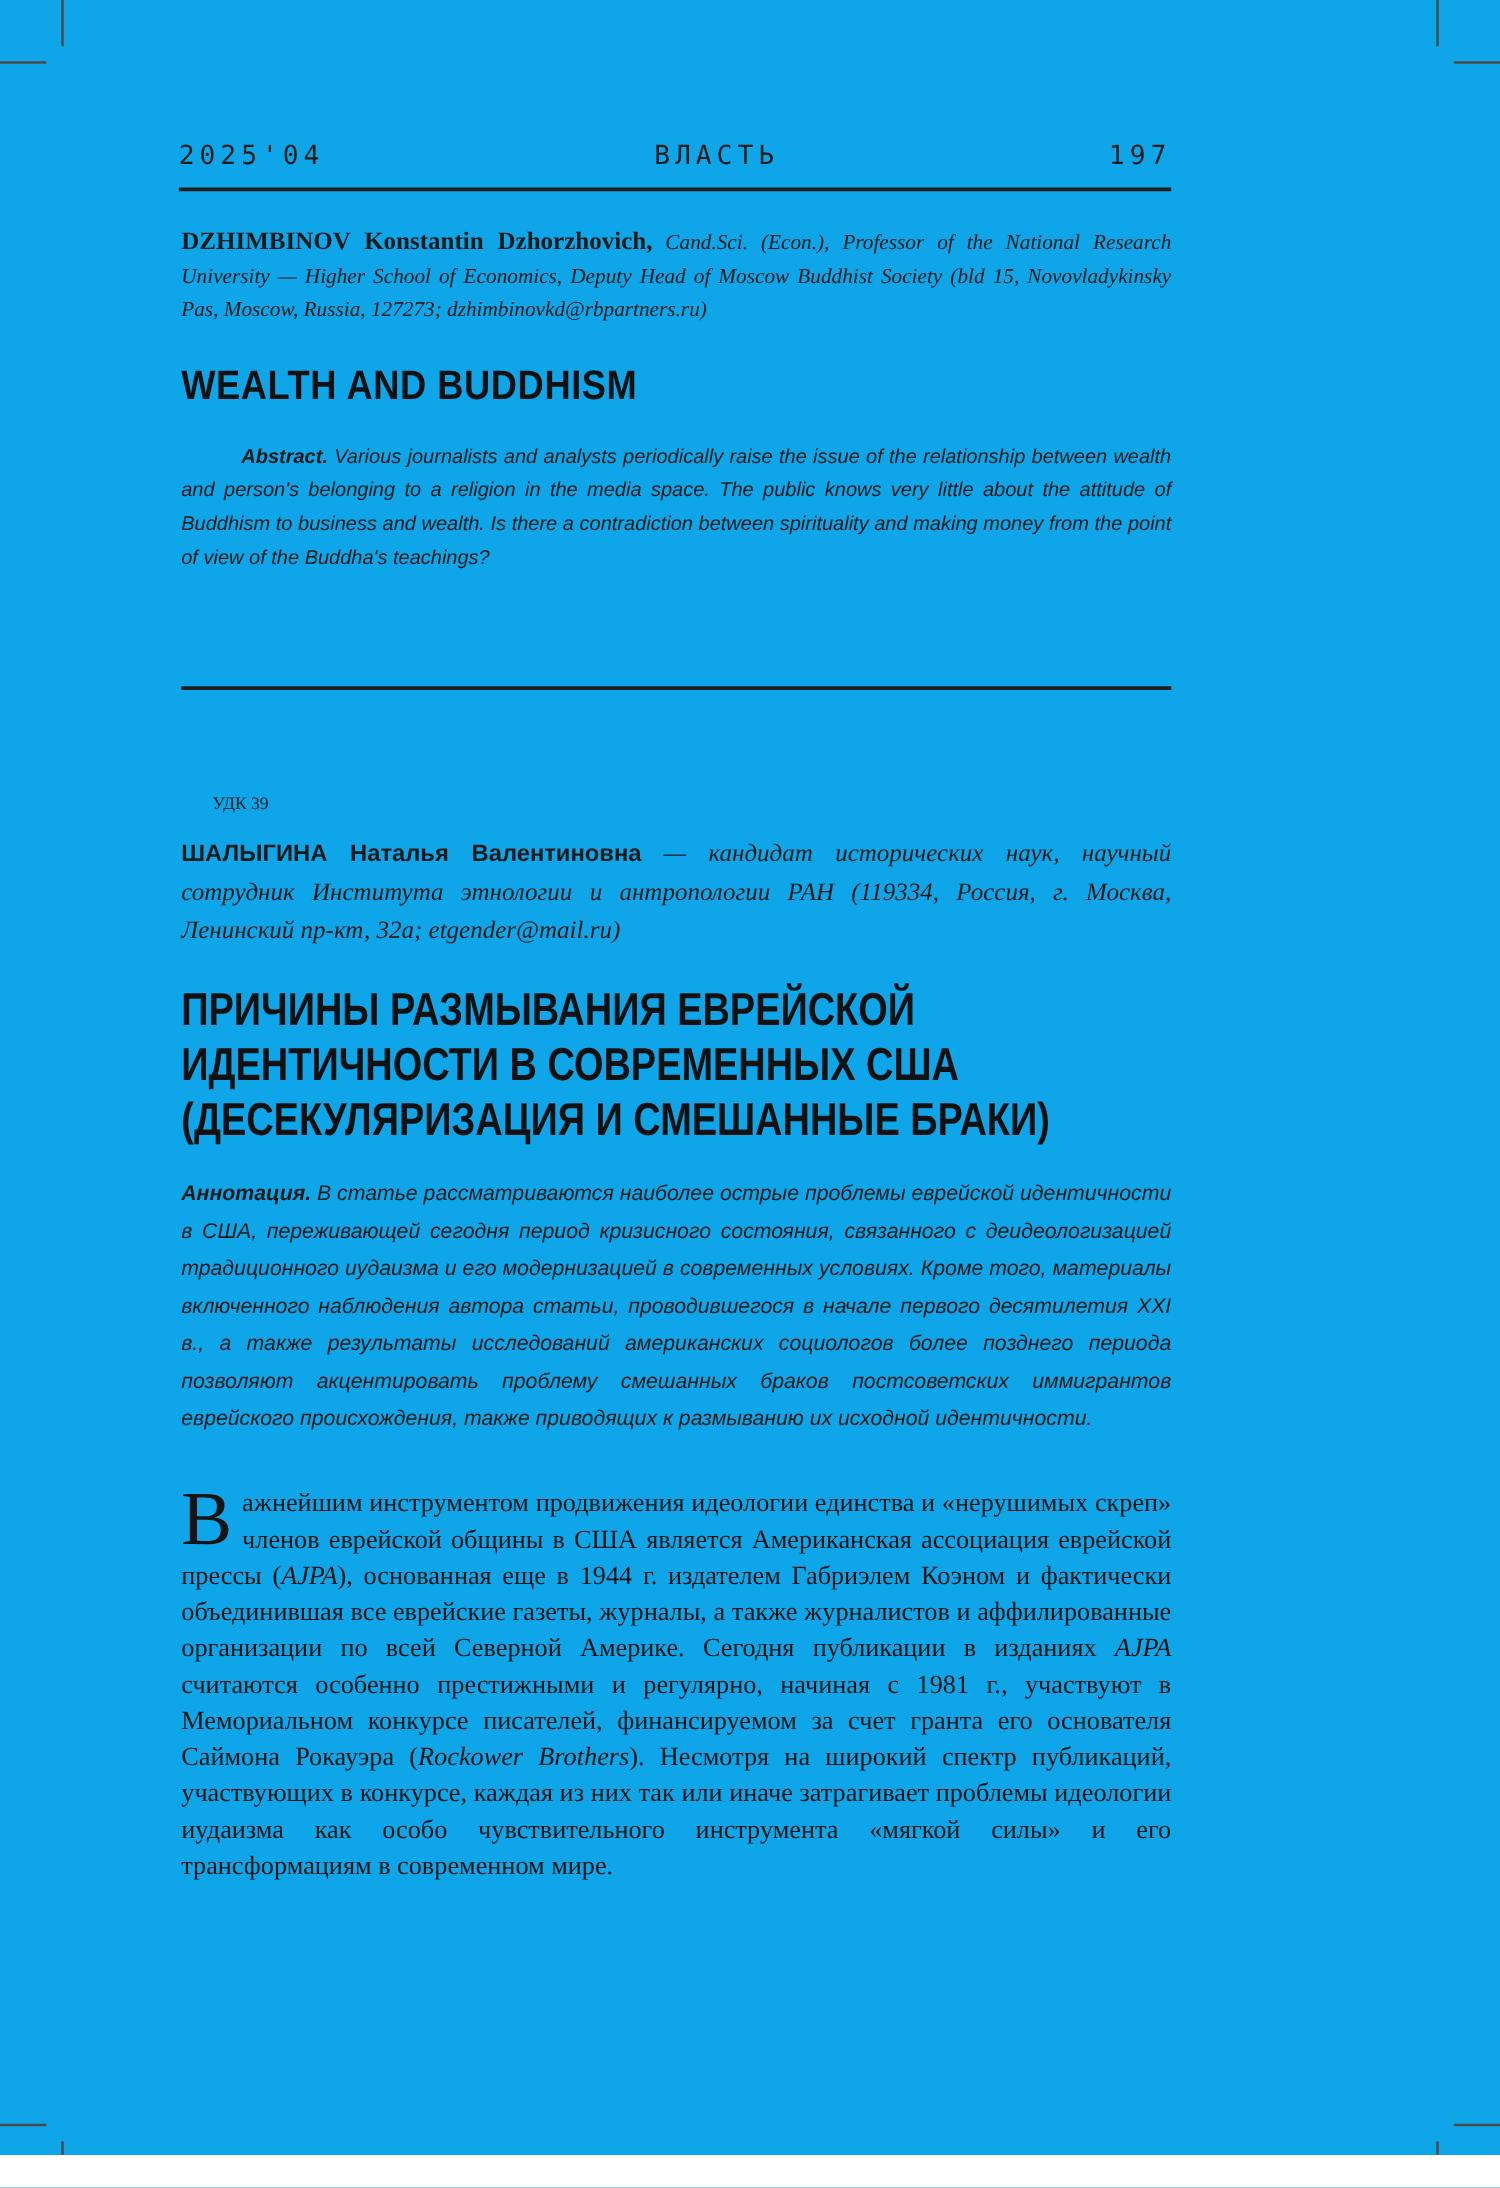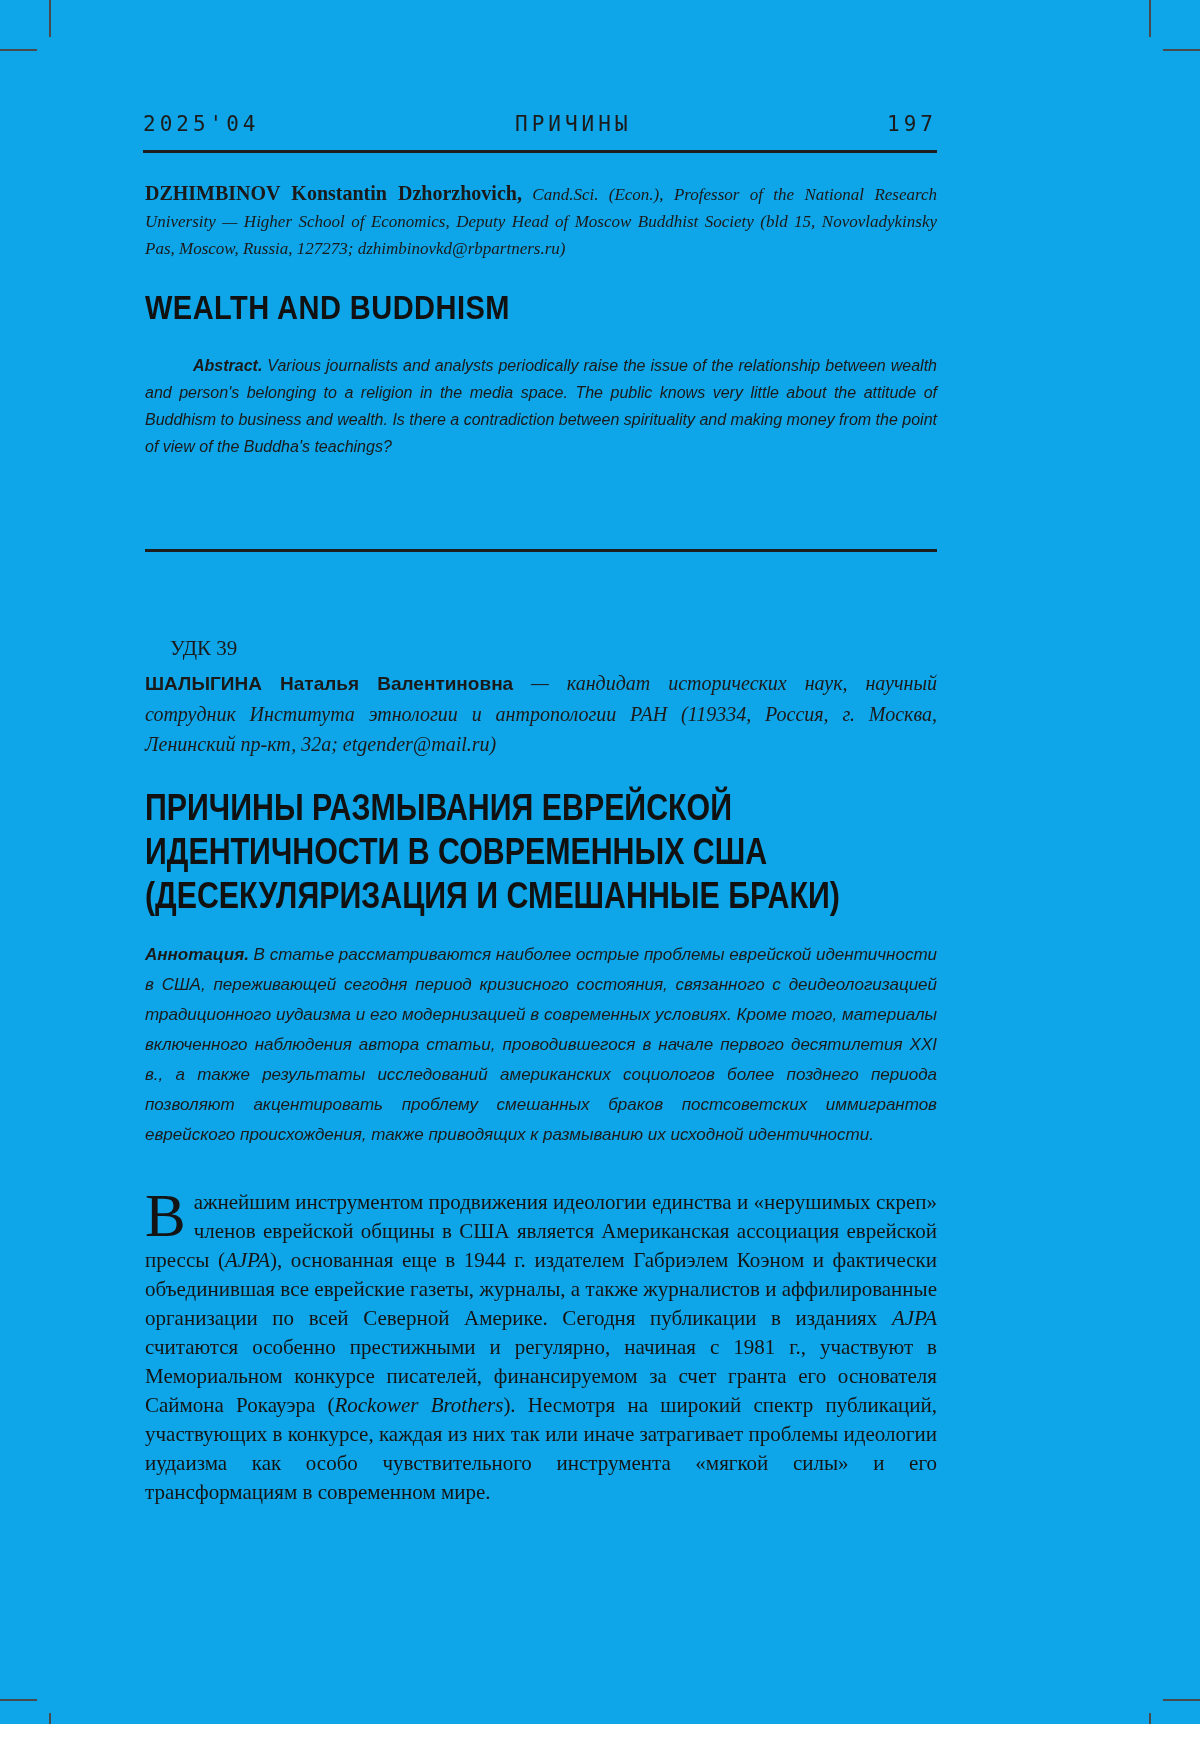--- a/index.html
+++ b/index.html
@@ -49,21 +49,21 @@
     font-size: 16px; line-height: 27px; text-align: justify; color: #1a1a1a;
   }
   .abstract .label { font-weight: bold; margin-left: 48px; }
   .section-divider {
     position: absolute; left: 145px; top: 549px; width: 792px; height: 3px;
     background: #1e1e1e;
   }
   
   .udk {
     position: absolute; left: 170px; top: 636px;
-    font-family: "Liberation Serif", serif; font-size: 21px; color: #1a1a1a;
+    font-family: "Liberation Serif", serif; font-size: 14px; color: #1a1a1a;
   }
   .ru-author {
     position: absolute; left: 145px; top: 668px; width: 792px;
     font-family: "Liberation Serif", serif; font-style: italic;
     font-size: 20px; line-height: 30px; text-align: justify; color: #1a1a1a;
   }
   .ru-author .name {
     font-family: "Liberation Sans", sans-serif; font-style: normal; font-weight: bold;
     font-size: 19px;
     margin-top: 36px;
@@ -105,21 +105,21 @@
   <div class="crop" style="left:0; top:49px; width:37px; height:2px;"></div>
   <div class="crop" style="left:1149px; top:0; width:2px; height:37px;"></div>
   <div class="crop" style="left:1163px; top:49px; width:37px; height:2px;"></div>
   <div class="crop" style="left:49px; top:1713px; width:2px; height:37px;"></div>
   <div class="crop" style="left:0; top:1699px; width:37px; height:2px;"></div>
   <div class="crop" style="left:1149px; top:1713px; width:2px; height:37px;"></div>
   <div class="crop" style="left:1163px; top:1699px; width:37px; height:2px;"></div>
 
   <div class="header-row">
     <span>2025'04</span>
-    <span>ПРИЧИНЫ</span>
+    <span>ВЛАСТЬ</span>
     <span>197</span>
   </div>
   <div class="header-rule"></div>
 
   <div class="en-author"><span class="name">DZHIMBINOV Konstantin Dzhorzhovich,</span><span> Cand.Sci. (Econ.), Professor of the National Research University — Higher School of Economics, Deputy Head of Moscow Buddhist Society (bld 15, Novovladykinsky Pas, Moscow, Russia, 127273; dzhimbinovkd@rbpartners.ru)</span></div>
 
   <div class="en-title">WEALTH AND BUDDHISM</div>
 
   <div class="abstract">
     <div><span class="label">Abstract.</span><span> Various journalists and analysts periodically raise the issue of the relationship between wealth and person's belonging to a religion in the media space. The public knows very little about the attitude of Buddhism to business and wealth. Is there a contradiction between spirituality and making money from the point of view of the Buddha's teachings?</span></div>

